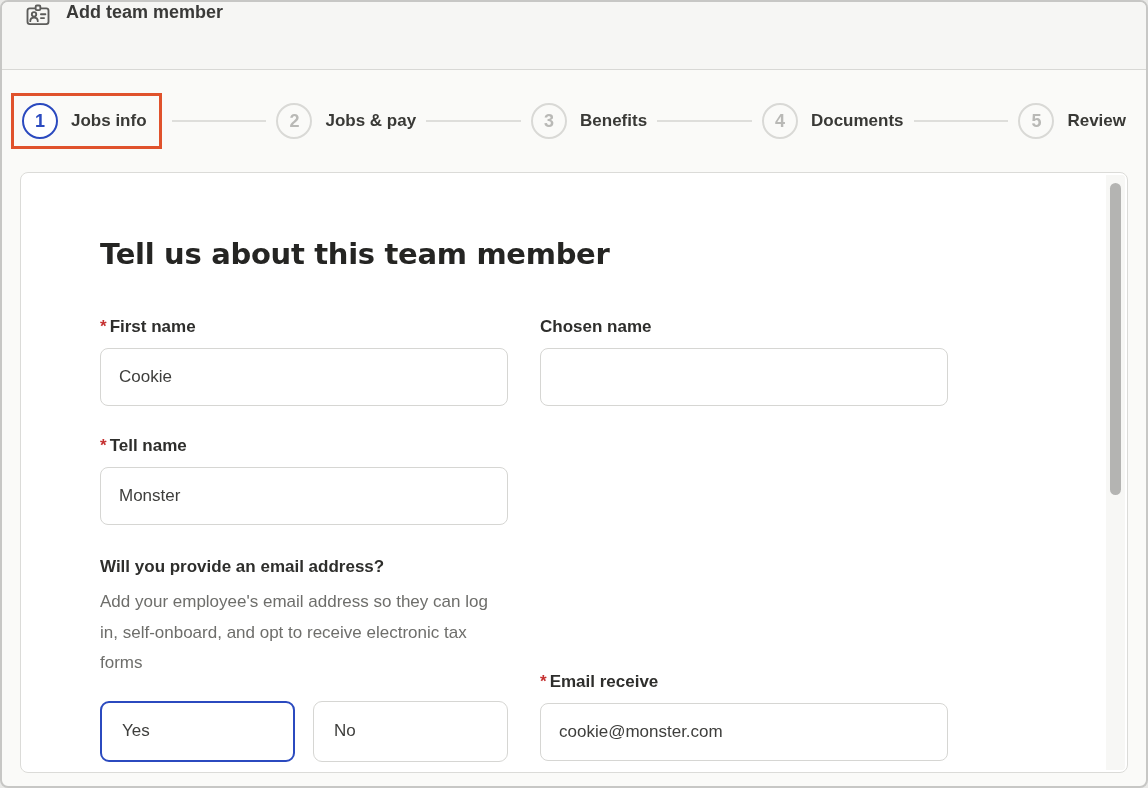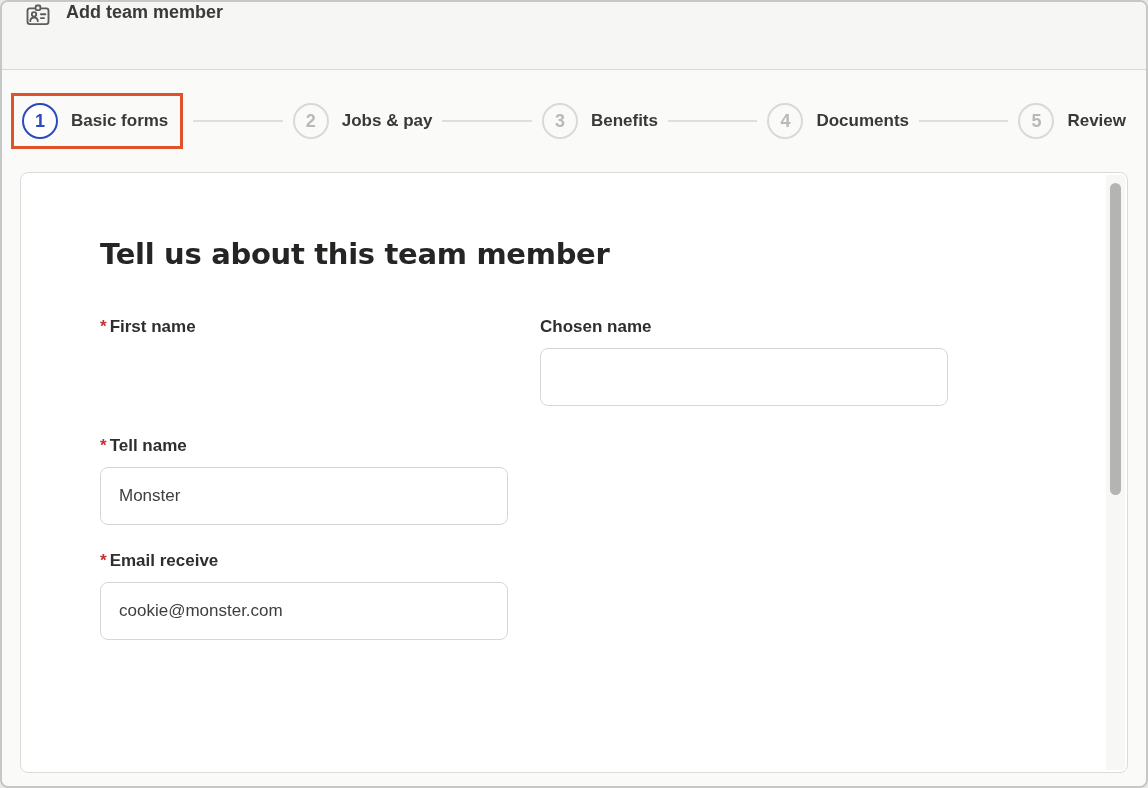--- a/index.html
+++ b/index.html
@@ -126,21 +126,21 @@
       <line x1="14.5" y1="10.5" x2="18.3" y2="10.5"></line>
       <line x1="14.5" y1="13.8" x2="17.2" y2="13.8"></line>
     </svg>
     <div class="header-title">Add team member</div>
   </div>
 
   <div class="stepper">
     <div class="highlight-box">
       <div class="step active">
         <div class="step-circle">1</div>
-        <div class="step-label">Basic forms</div>
+        <div class="step-label">Jobs info</div>
       </div>
     </div>
     <div class="connector"></div>
     <div class="step">
       <div class="step-circle">2</div>
       <div class="step-label">Jobs &amp; pay</div>
     </div>
     <div class="connector"></div>
     <div class="step">
       <div class="step-circle">3</div>
@@ -163,32 +163,41 @@
       <div class="scroll-thumb"></div>
     </div>
 
     <div class="card-content">
       <h1 class="page-heading">Tell us about this team member</h1>
 
       <div class="form-grid">
 
         <div class="field">
           <label class="field-label"><span class="req">*</span><span>First name</span></label>
+          <input class="text-input" type="text" value="Cookie" style="">
         </div>
         <div class="field">
           <label class="field-label"><span>Chosen name</span></label>
           <input class="text-input" type="text" value="" style="">
         </div>
 
         <div class="field" style="margin-top:30px;">
           <label class="field-label"><span class="req">*</span><span>Tell name</span></label>
           <input class="text-input" type="text" value="Monster" style="">
         </div>
         <div></div>
 
+        <div class="question-block">
+          <div class="question-label">Will you provide an email address?</div>
+          <div class="question-help">Add your employee's email address so they can log in, self-onboard, and opt to receive electronic tax forms</div>
+          <div class="choice-row">
+            <button class="choice-btn selected">Yes</button>
+            <button class="choice-btn">No</button>
+          </div>
+        </div>
         <div class="field email-col">
           <label class="field-label"><span class="req">*</span><span>Email receive</span></label>
           <input class="text-input" type="text" value="cookie@monster.com" style="">
         </div>
 
       </div>
     </div>
   </div>
 
 </div>

